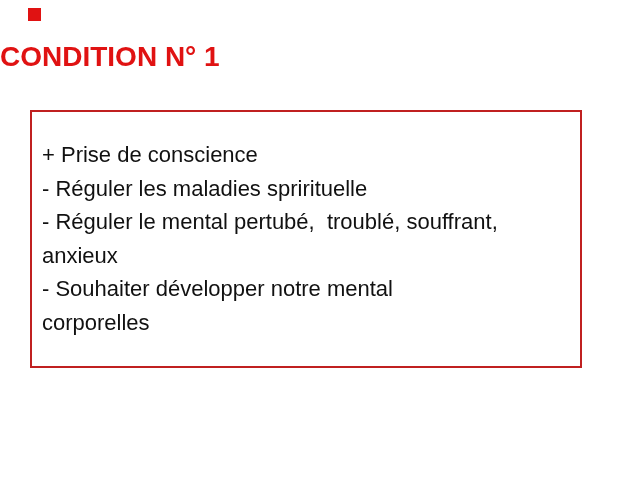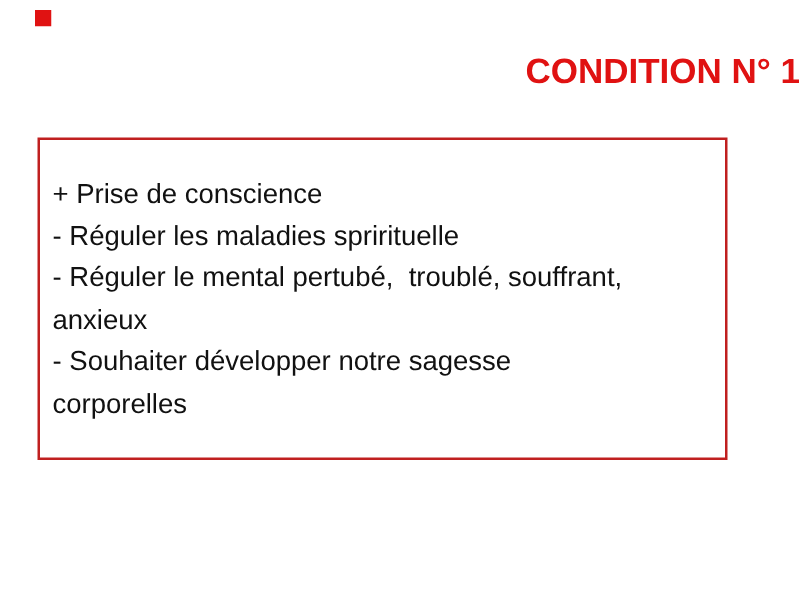--- a/index.html
+++ b/index.html
@@ -21,21 +21,21 @@
     top: 8px;
     width: 13px;
     height: 13px;
     background: var(--accent-red, #dd1111);
   }
   .slide-title {
     position: absolute;
     top: 42px;
     left: 0;
     width: 100%;
-    text-align: right;
+    text-align: left;
     font-size: 28px;
     font-weight: bold;
     line-height: 30px;
     letter-spacing: 0px;
     color: var(--accent-red, #dd1111);
   }
   .content-box {
     position: absolute;
     left: 30px;
     top: 110px;
@@ -61,17 +61,17 @@
 
   <div class="corner-square"></div>
 
   <div class="slide-title">CONDITION N° 1</div>
 
   <div class="content-box">
     <div class="box-line">+ Prise de conscience</div>
     <div class="box-line">- Réguler les maladies sprirituelle</div>
     <div class="box-line">- Réguler le mental pertubé,  troublé, souffrant,</div>
     <div class="box-line">anxieux</div>
-    <div class="box-line">- Souhaiter développer notre sagesse</div>
+    <div class="box-line">- Souhaiter développer notre mental</div>
     <div class="box-line">corporelles</div>
   </div>
 
 </div>
 
 </body></html>

